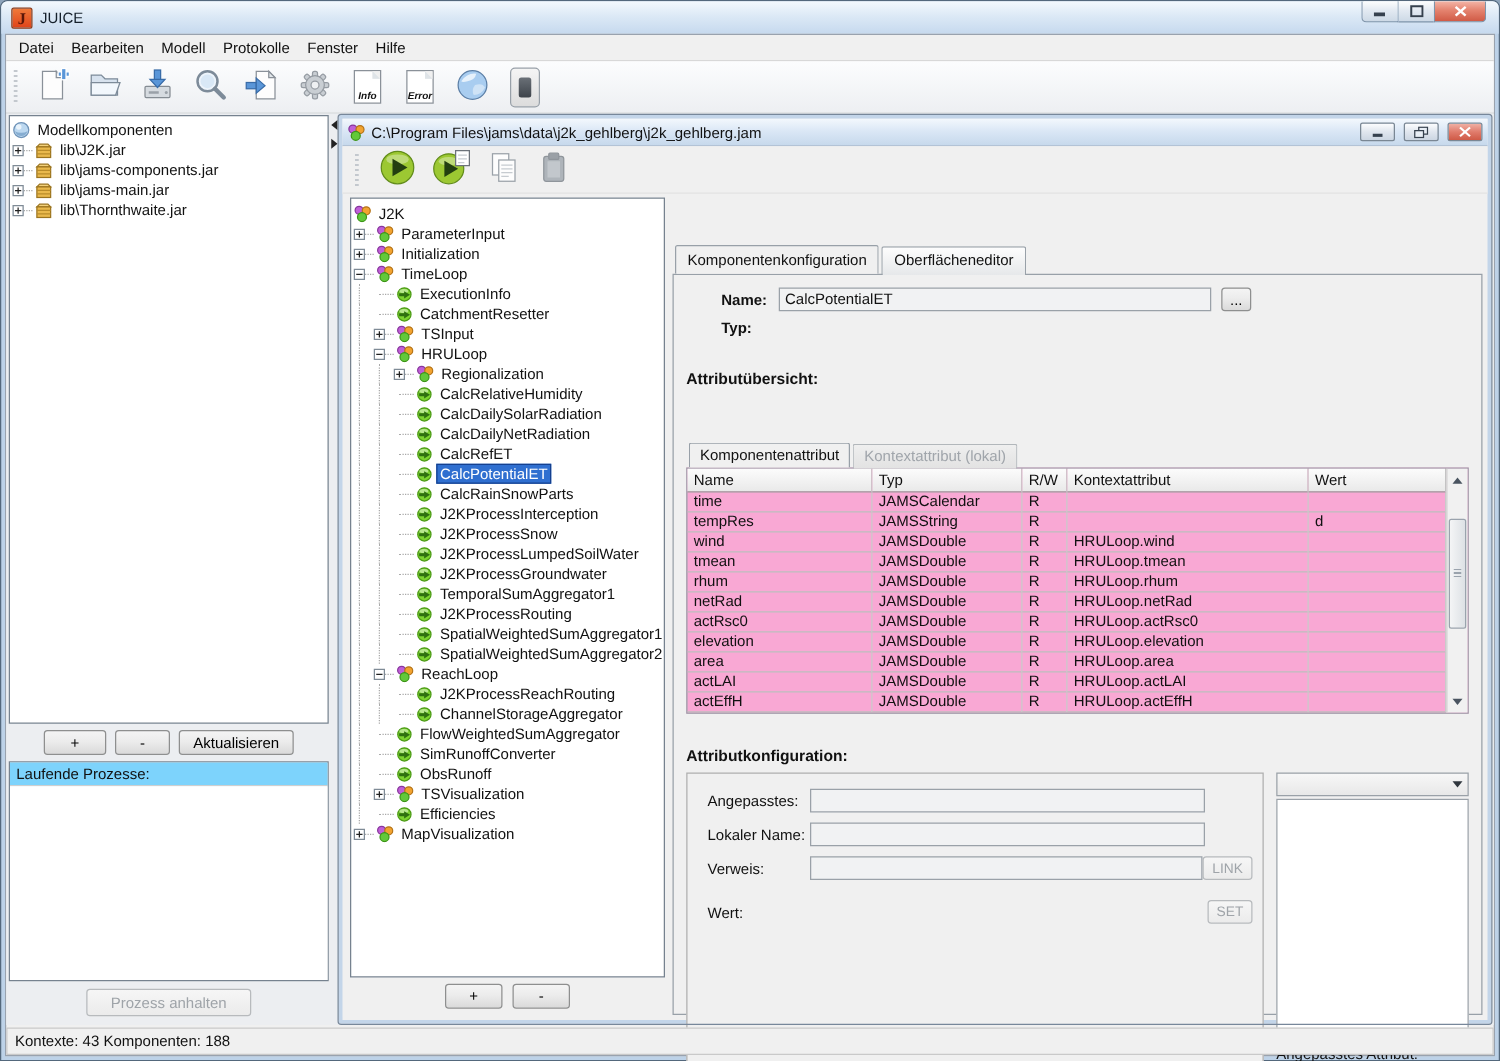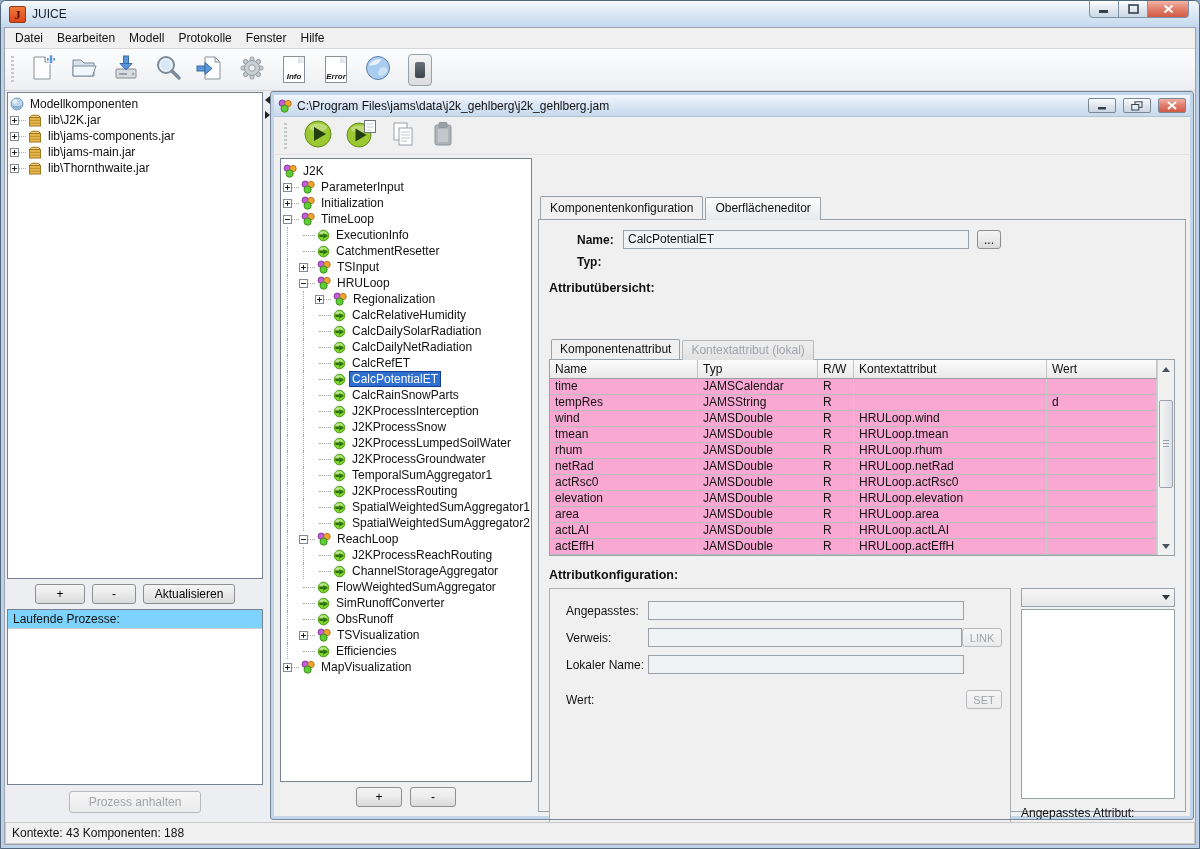--- a/index.html
+++ b/index.html
@@ -111,21 +111,21 @@
   .tab.dis { color:#a0a5ab; background:linear-gradient(#efefef,#e2e2e2); border-color:#b2b7bb; }
   .tabcontent { flex:1; border:1px solid #98a0a8; background:#f0f0f0; padding:10px 10px 6px; min-height:0; }
 
   .frow { display:flex; align-items:center; margin-bottom:6px; }
   .flabel { width:46px; font-weight:bold;margin-left:28px; }
   .tf { height:19px; border:1px solid #9aa1a8; background:#f1f2f3; padding:0 4px; line-height:17px;
         white-space:nowrap; overflow:hidden; }
   .name-tf, .type-tf { width:346px; }
   .more-btn { width:24px; height:19px; margin-left:8px; padding:0; line-height:14px; }
 
-  .sect { font-weight:bold; font-size:12.5px; margin:12px 0 6px; }
+  .sect { font-weight:bold; font-size:12.5px; margin:27px 0 6px; }
 
   .attrtabs { display:flex; padding-left:2px; position:relative; z-index:2; }
   .attrtabs .tab { padding:2px 8px 3px; }
   .tablewrap { display:flex; border:1px solid #98a0a8; background:#f9a8d4; height:197px; }
   .grid { flex:1; display:grid; grid-template-columns:148px 120px 36px 193px 1fr; align-content:start; }
   .hrow, .drow { display:contents; }
   .th { height:19px; padding:2px 5px; background:linear-gradient(#fcfcfc,#e9e9e9);
         border-right:1px solid #c3c3c3; border-bottom:1px solid #9c9c9c; white-space:nowrap; overflow:hidden; }
   .td { height:16px; padding:0 5px; line-height:15px; border-right:1px solid #cacaca;
         border-bottom:1px solid #bdbdbd; white-space:nowrap; overflow:hidden; }
@@ -929,27 +929,27 @@
               </div>
 
               <div class="sect">Attributkonfiguration:</div>
               <div class="cfgarea">
                 <div class="cfgbox">
                   <div class="crow">
                     <span class="clabel">Angepasstes:</span>
                     <span class="tf"></span>
                   </div>
                   <div class="crow">
+                    <span class="clabel">Lokaler Name:</span>
+                    <span class="tf"></span>
+                  </div>
+                  <div class="crow">
                     <span class="clabel">Verweis:</span>
                     <span class="tf"></span>
                     <button class="btn dis tiny">LINK</button>
-                  </div>
-                  <div class="crow">
-                    <span class="clabel">Lokaler Name:</span>
-                    <span class="tf"></span>
                   </div>
                   <div class="crow wert">
                     <span class="clabel">Wert:</span>
                     <button class="btn dis tiny" style="width:36px">SET</button>
                   </div>
                 </div>
                 <div class="cfgright">
                   <div class="combo">
                       <span class="tri-d"></span>
                     </div>

